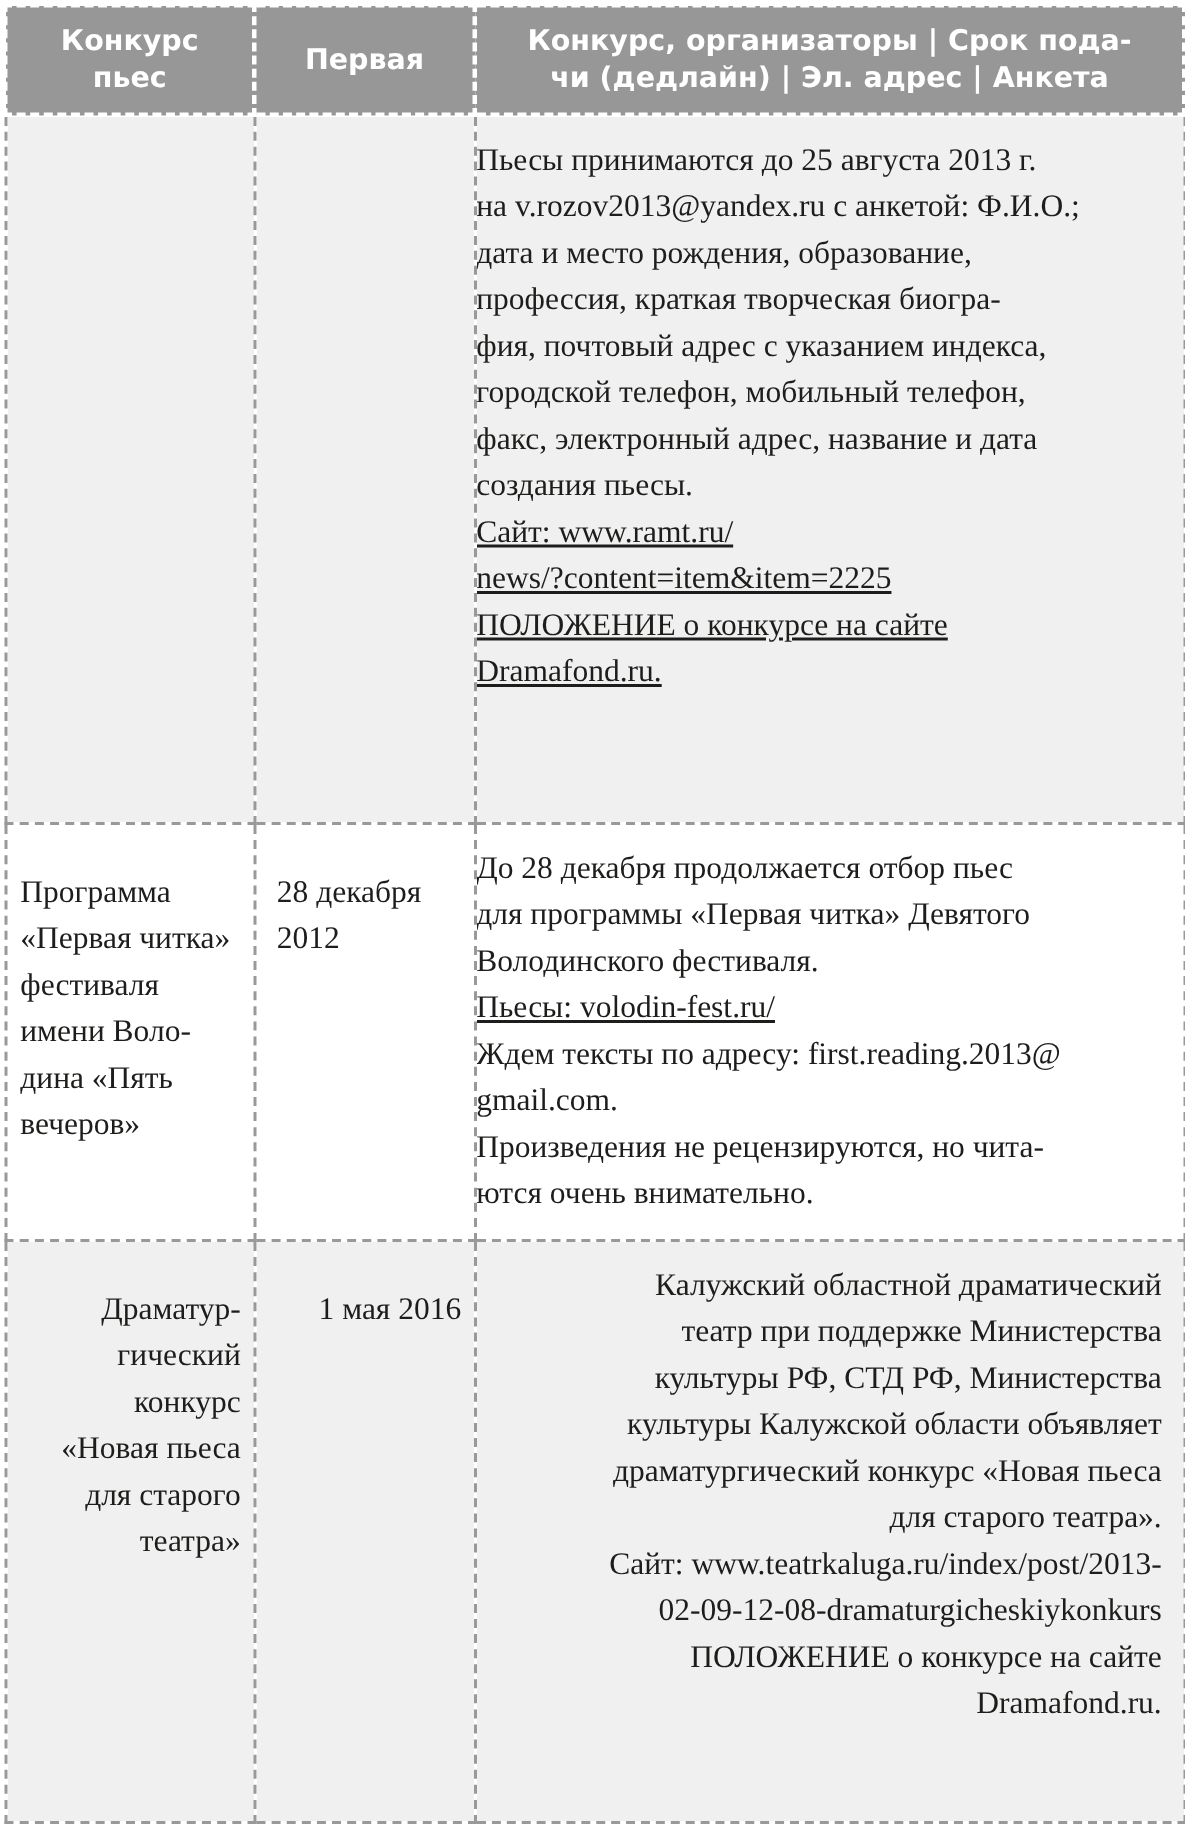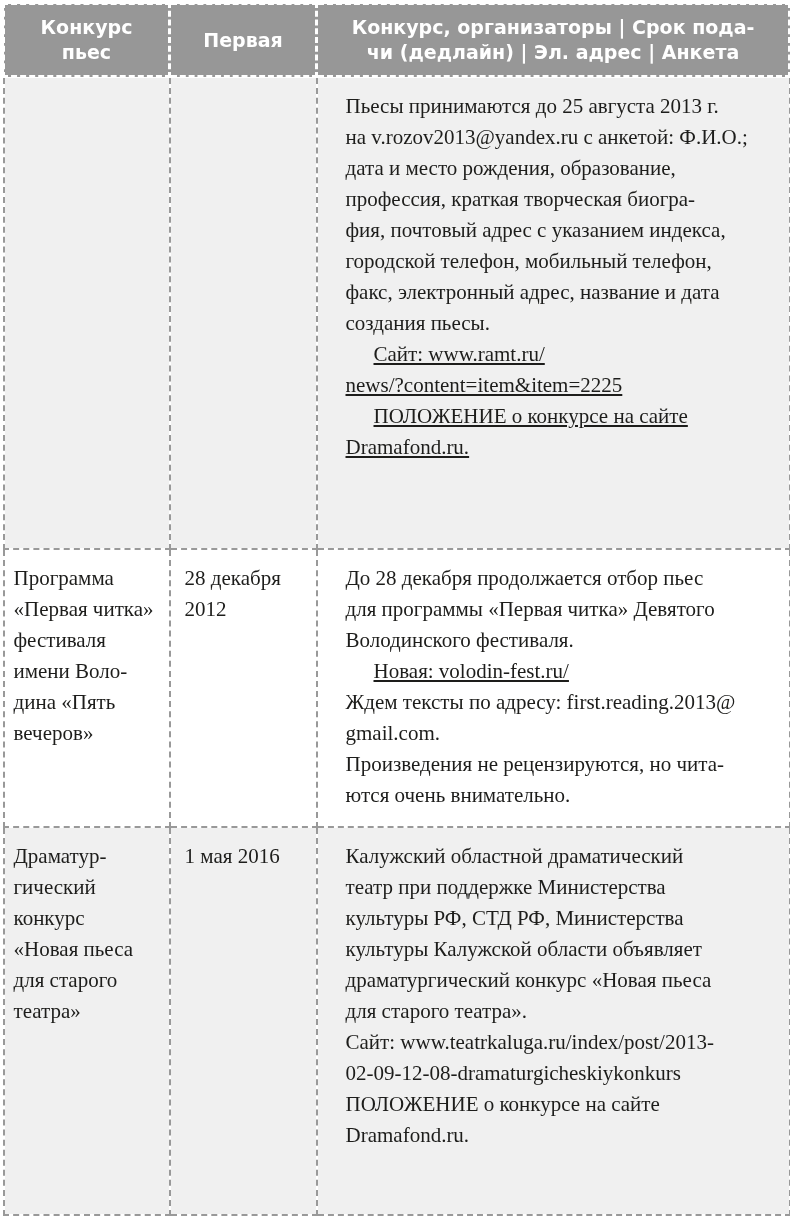--- a/index.html
+++ b/index.html
@@ -40,33 +40,33 @@
     white-space: pre-line;
   }
   td {
     border: 2px dashed #999999;
     vertical-align: top;
     font-size: 21px;
     line-height: 31px;
     color: #1d1d1b;
     white-space: pre-line;
     overflow: hidden;
-    padding: 13px 8px 0 9px;
+    padding: 29px 8px 0 9px;
   }
-  td.details { padding: 13px 14px 0 28px; }
+  td.details { padding: 13px 14px 0 0; }
   td.deadline { padding-left: 14px; }
 
   tr.row-shaded td { background: #f0f0f0; }
   tr.row-plain  td { background: #ffffff; }
 
   tr.r1 { height: 472px; }
   tr.r2 { height: 278px; }
-  tr.r3 { height: 388px; }
+  tr.r3 { height: 388px; text-align: right; }
 
-  .link { text-decoration: underline; margin-left: 28px; }
+  .link { text-decoration: underline; }
 </style>
 </head>
 <body>
 
 <div class="page">
   <table class="comp-table">
     <colgroup>
         <col class="c1">
         <col class="c2">
         <col class="c3">
@@ -102,21 +102,21 @@
 «Первая читка»
 фестиваля
 имени Воло-
 дина «Пять
 вечеров»</td>
         <td class="deadline">28 декабря
 2012</td>
         <td class="details"><span>До 28 декабря продолжается отбор пьес
 для программы «Первая читка» Девятого
 Володинского фестиваля.
-</span><span class="link">Новая: volodin-fest.ru/</span><span>
+</span><span class="link">Пьесы: volodin-fest.ru/</span><span>
 Ждем тексты по адресу: first.reading.2013@
 gmail.com.
 Произведения не рецензируются, но чита-
 ются очень внимательно.</span></td>
       </tr>
       <tr class="r3 row-shaded">
         <td class="competition">Драматур-
 гический
 конкурс
 «Новая пьеса

